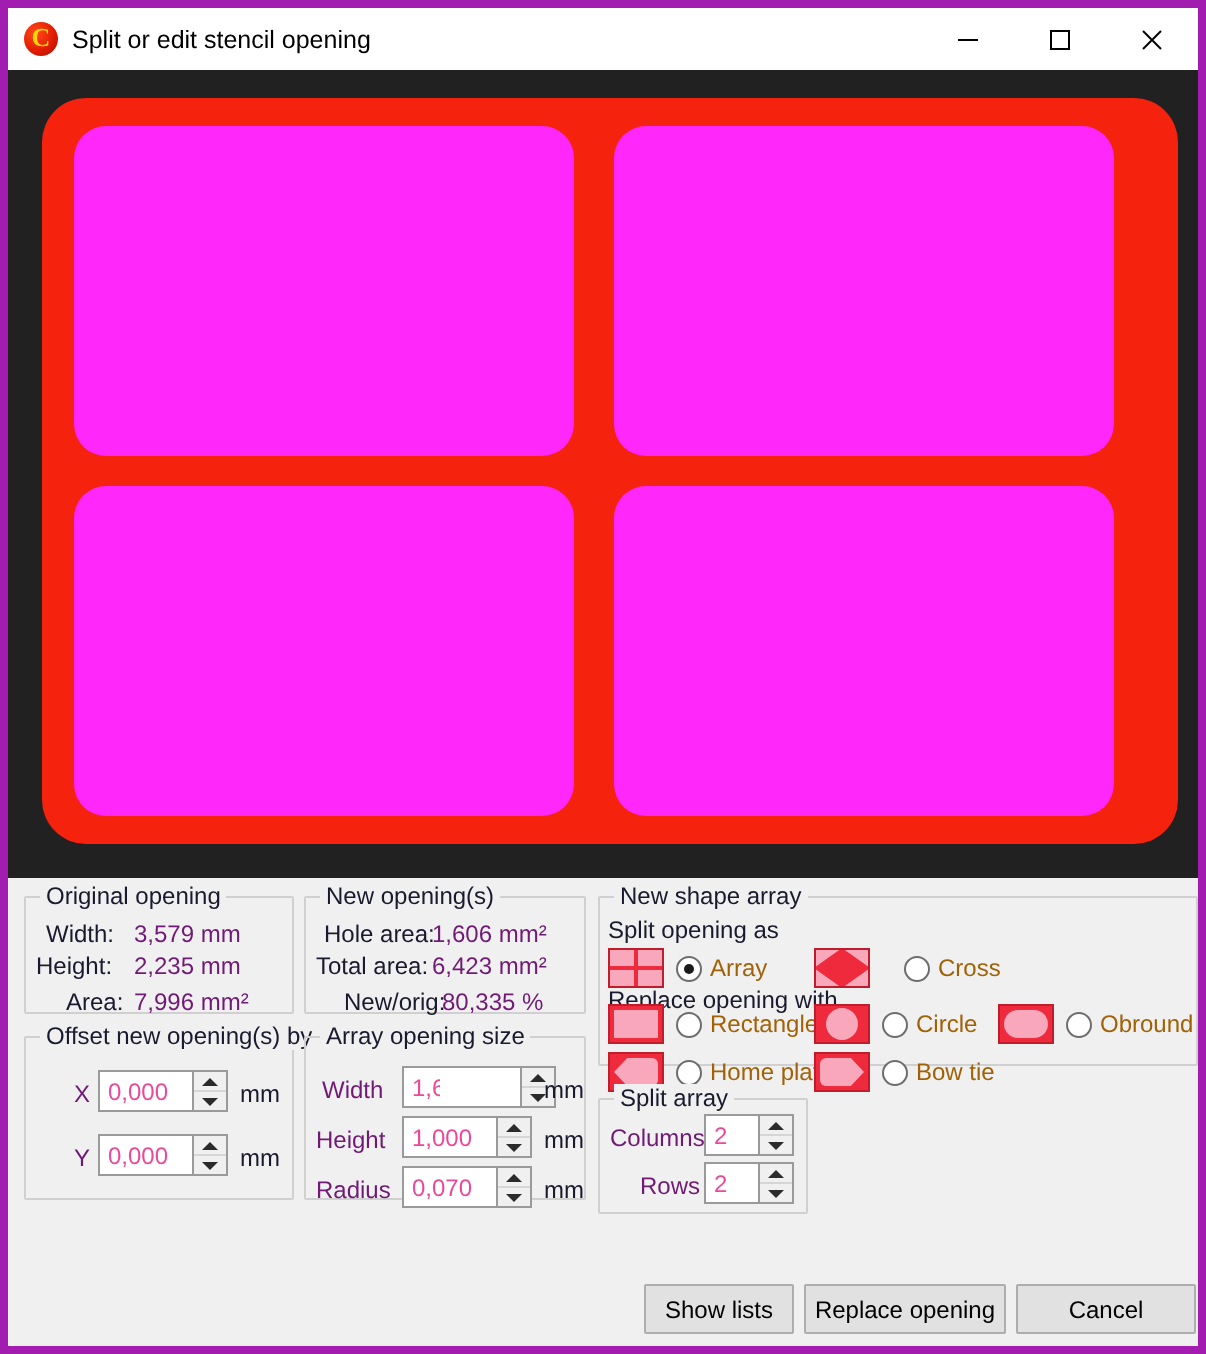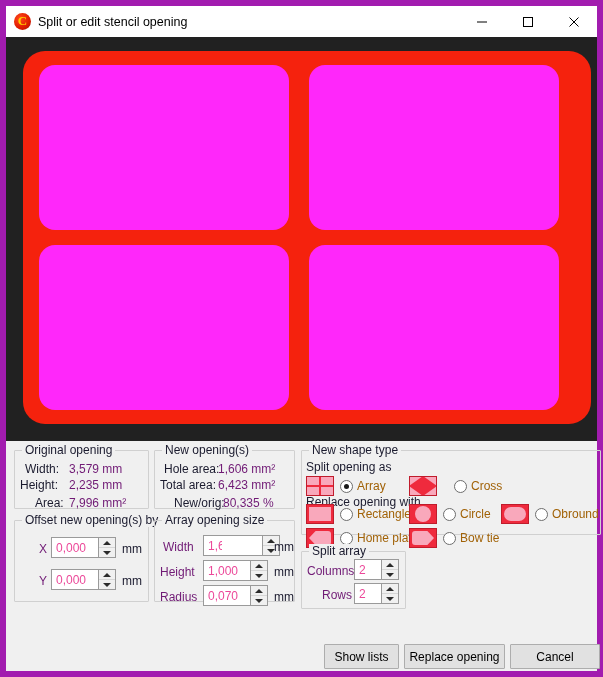--- a/index.html
+++ b/index.html
@@ -12,21 +12,21 @@
   body {
     background: #f0f0f0;
     font-size: 12px;
     color: #1a1a2e;
   }
   #window {
     position: absolute;
     left: 0; top: 0;
     width: 603px; height: 677px;
     background: #f0f0f0;
-    border: 6px solid #a21caf;
+    border: 4px solid #a21caf;
     display: flex;
     flex-direction: column;
   }
   
   #titlebar {
     height: 31px;
     min-height: 31px;
     background: #ffffff;
     display: flex;
     align-items: center;
@@ -337,21 +337,21 @@
             </div>
           <div>
               <span class="tri-dn"></span>
             </div>
         </div>
       </div>
       <span class="row-label" style="left:119px; top:69px;">mm</span>
     </div>
 
     <div class="group" style="left:295px; top:9px; width:300px; height:85px;">
-      <span class="legend">New shape type</span>
+      <span class="legend">New shape array</span>
       <span class="row-label" style="left:4px; top:9px;">Split opening as</span>
       <span class="row-label" style="left:4px; top:44px;">Replace opening with</span>
 
       <div class="shape-icon" style="left:4px; top:25px;">
         <i style="left:0;top:0;width:12px;height:8px;background:#f9a8bb;"></i>
         <i style="left:14px;top:0;width:12px;height:8px;background:#f9a8bb;"></i>
         <i style="left:0;top:10px;width:12px;height:8px;background:#f9a8bb;"></i>
         <i style="left:14px;top:10px;width:12px;height:8px;background:#f9a8bb;"></i>
       </div>
       <div class="radio-wrap" style="left:38px; top:28px;">

